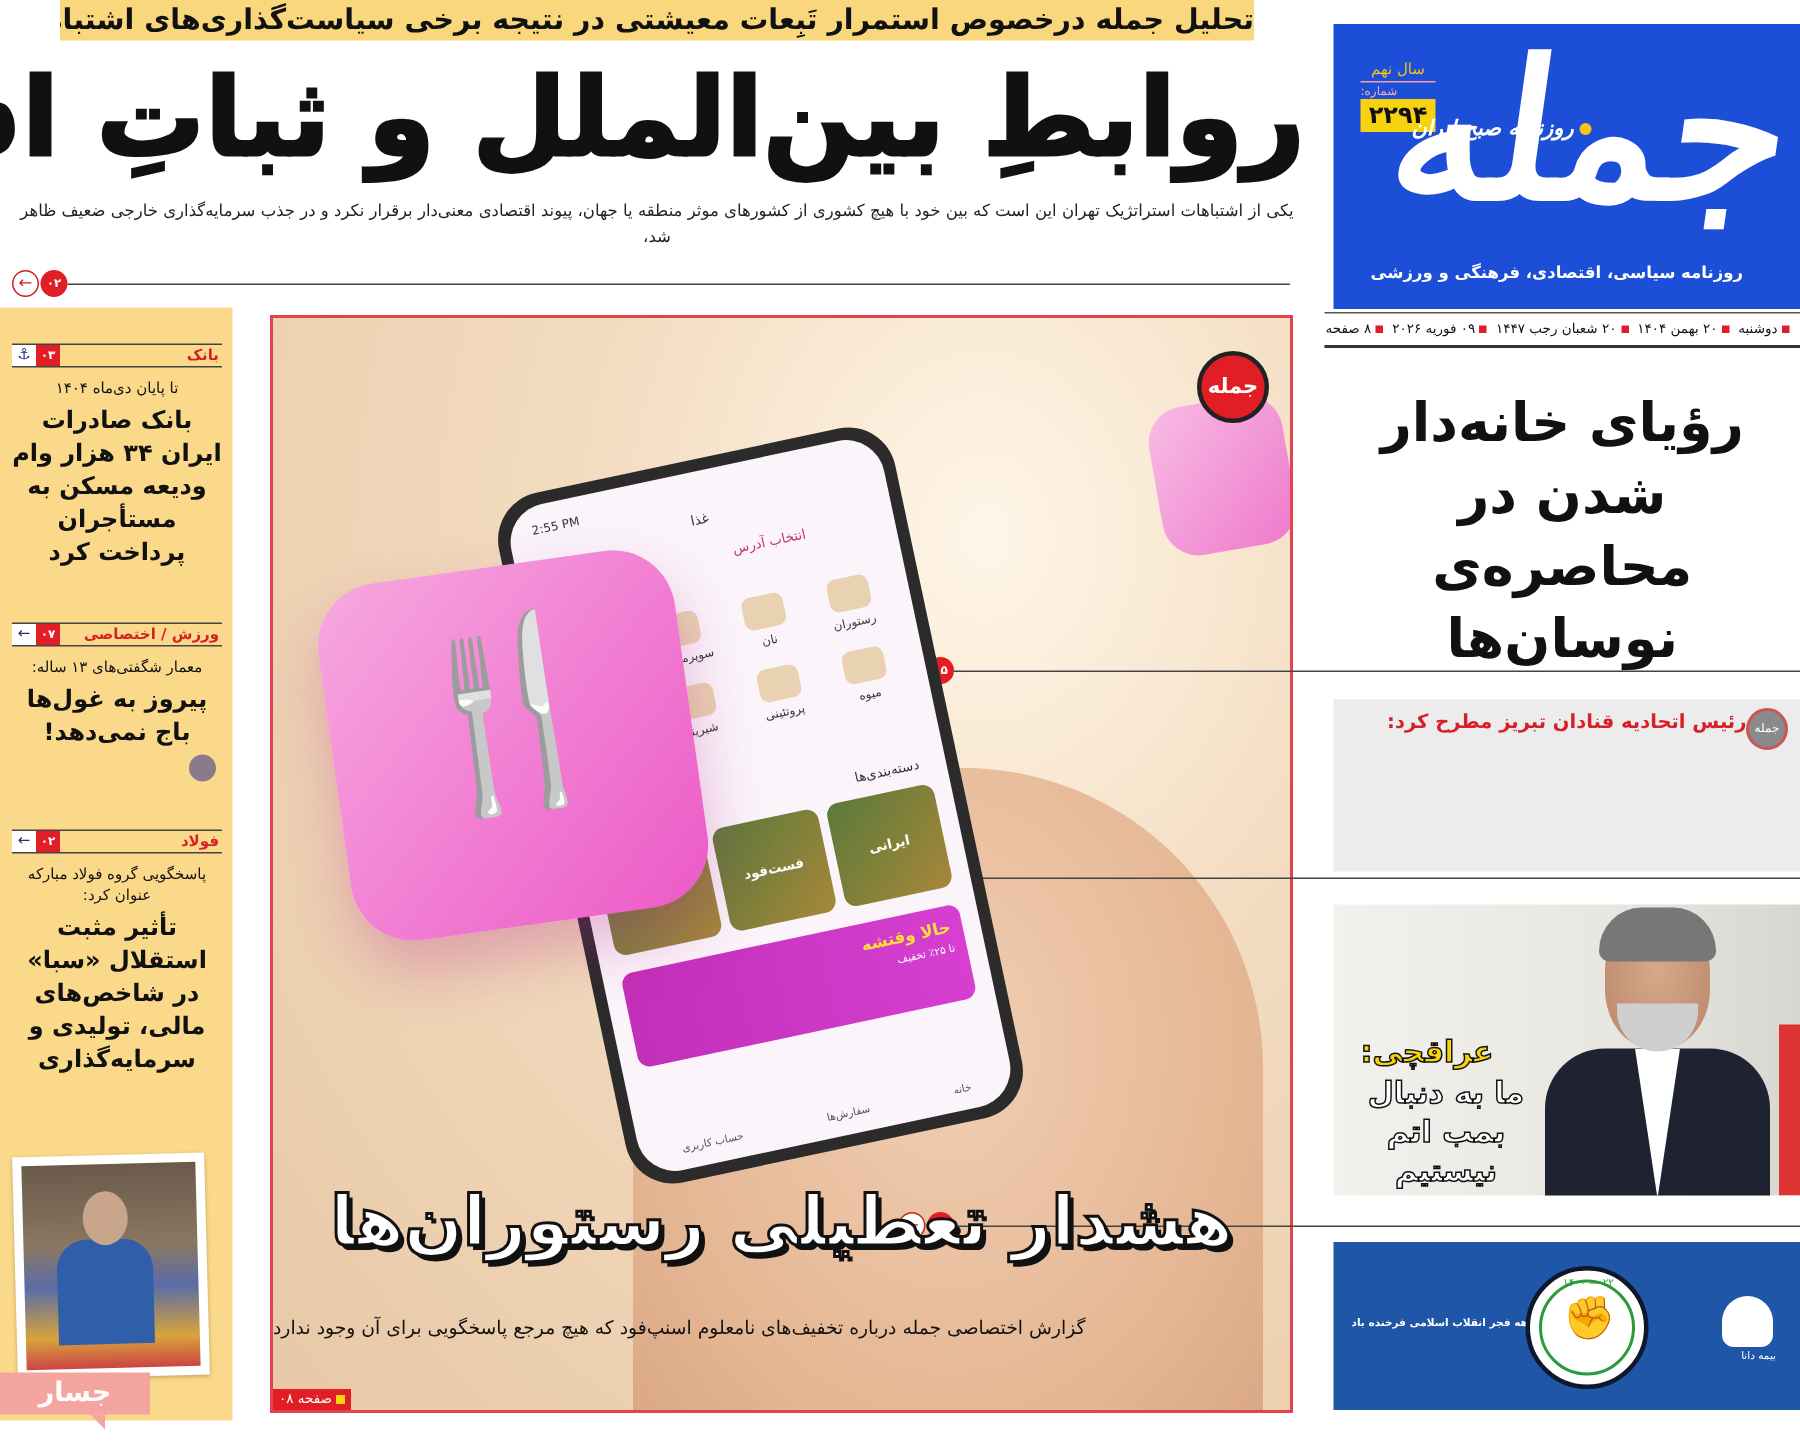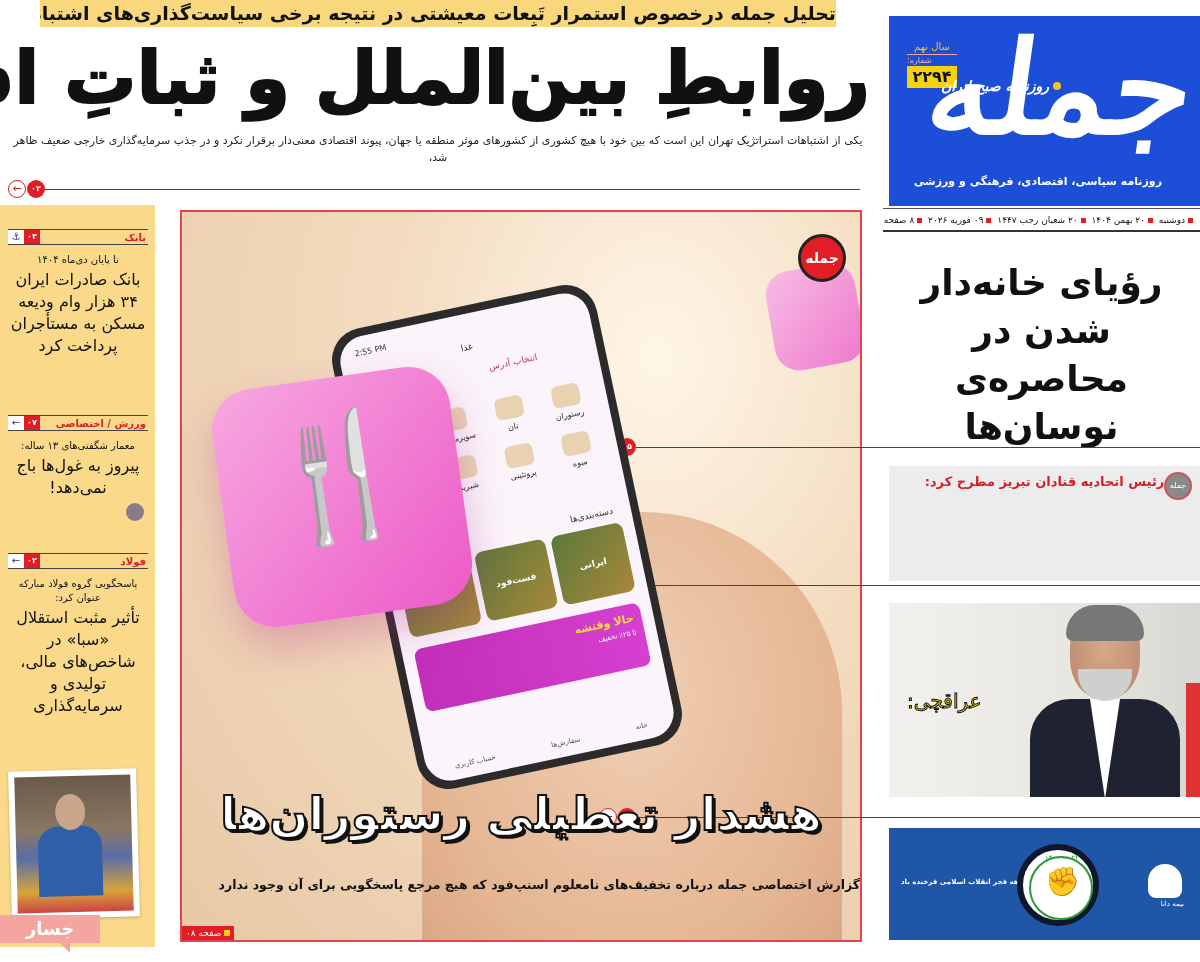--- a/index.html
+++ b/index.html
@@ -31,21 +31,21 @@
 
 
 #sidebar{left:0;top:205px;width:155px;height:742px;background:#fad98a}
 .sb-section{position:absolute;left:8px;width:140px}
 .sb-head{display:flex;align-items:center;justify-content:space-between;border-top:1px solid #444;border-bottom:1px solid #444;height:16px;direction:rtl}
 .sb-head .cat{font-size:10px;color:#d61f26;font-weight:bold;padding-right:2px}
 .sb-head .ref{display:flex;direction:ltr;height:14px}
 .sb-head .ref .ic{width:16px;height:14px;background:#fff;color:#2a2a7a;font-size:10px;line-height:14px;text-align:center}
 .sb-head .ref .pn{width:16px;height:14px;background:#e11e26;color:#fff;font-size:8px;font-weight:bold;line-height:14px;text-align:center}
 .sb-pre{font-size:10px;text-align:center;margin-top:8px;line-height:14px}
-.sb-title{font-weight:400;font-size:16px;text-align:center;line-height:22px;margin-top:2px}
+.sb-title{font-weight:700;font-size:16px;text-align:center;line-height:22px;margin-top:2px}
 #photo{left:10px;top:770px;width:128px;height:148px;background:#fff;padding:6px;transform:rotate(-1.5deg);box-shadow:0 1px 3px rgba(0,0,0,.25)}
 #photo .img{width:100%;height:100%;background:linear-gradient(180deg,#6a5a4a 0%,#8a7764 40%,#5a6ca8 60%,#d8a43a 85%,#c44 100%);position:relative}
 #photo .head{position:absolute;left:40px;top:18px;width:30px;height:36px;border-radius:50%;background:#c8a58b}
 #photo .body{position:absolute;left:22px;top:50px;width:64px;height:70px;border-radius:20px 20px 0 0;background:#2e5fa8}
 #jesar{left:0;top:915px;width:100px;height:28px;background:#f4a5a0;color:#fff;font-weight:bold;font-size:18px;text-align:center;line-height:28px}
 #jesar:after{content:"";position:absolute;left:60px;bottom:-10px;border-left:10px solid transparent;border-top:10px solid #f4a5a0}
 
 
 #hero{left:180px;top:210px;width:682px;height:732px;border:2px solid #e0454b;background:radial-gradient(ellipse at 70% 20%,#fff6e8 0%,#f3dcc0 40%,#e8c8a6 100%);overflow:hidden}
 #hero-badge{position:absolute;right:14px;top:22px;width:48px;height:48px;border-radius:50%;background:#e11e26;border:3px solid #222;color:#fff;font-weight:bold;font-size:14px;text-align:center;line-height:42px}
@@ -61,45 +61,45 @@
 #phone .cats .c .ico{width:28px;height:22px;margin:0 auto 4px;border-radius:6px;background:#e8d2b2}
 #phone .sec{position:absolute;right:18px;top:218px;font-size:9px;color:#333}
 #phone .tiles{position:absolute;left:12px;right:12px;top:236px;display:flex;gap:6px}
 #phone .tiles .t{flex:1;height:70px;border-radius:8px;background:linear-gradient(135deg,#5a7a3a,#a8873a);color:#fff;font-size:9px;font-weight:bold;text-align:center;line-height:70px}
 #phone .promo{position:absolute;left:12px;right:12px;top:318px;height:64px;border-radius:8px;background:linear-gradient(90deg,#c22fb8,#d63fd0);color:#ffdf3a;font-weight:bold;font-size:11px;padding:8px}
 #phone .promo .sub{color:#fff;font-size:7px;font-weight:normal;margin-top:4px}
 #phone .nav{position:absolute;left:0;right:0;bottom:10px;display:flex;justify-content:space-around;font-size:7px;color:#555}
 #hand{position:absolute;left:240px;top:300px;width:420px;height:460px;border-radius:200px 200px 0 0;background:radial-gradient(ellipse at 50% 40%,#f1cfb3 0%,#e4b592 70%,#d8a583 100%);z-index:0}
 #phone,#pink-icon{z-index:1}
 #hero-title{position:absolute;left:0;right:0;top:575px;text-align:center;font-weight:900;font-size:46px;color:#fff;-webkit-text-stroke:2px #111;text-shadow:3px 3px 0 #111;letter-spacing:-1px;z-index:2}
-#hero-sub{position:absolute;left:0;right:0;top:665px;text-align:right;font-weight:bold;font-size:12.5px;color:#111;z-index:2}
+#hero-sub{position:absolute;left:0;right:0;top:665px;text-align:left;font-weight:normal;font-size:12.5px;color:#111;z-index:2}
 #hero-page{position:absolute;left:0;bottom:0;height:14px;background:#e11e26;color:#fff;font-size:9px;padding:0 4px;line-height:14px;z-index:2;display:flex;align-items:center;gap:3px}
 #hero-page .sq{width:6px;height:6px;background:#f7d20f;display:inline-block}
 
 
 .rc-kicker{font-size:13px;font-weight:bold;color:#d61f26;text-align:center}
 .rc-title{font-weight:900;text-align:center;color:#111}
 #story1{left:883px;top:255px;width:317px}
 #story1 .rc-title{font-size:36px;line-height:48px;letter-spacing:-1px;margin-top:4px}
 #story2{left:889px;top:466px;width:311px;height:115px;background:#ececec;padding-top:8px}
 #story2 .rc-title{font-size:28px;line-height:34px;margin-top:4px}
 #story2 .badge{position:absolute;right:8px;top:6px;width:28px;height:28px;border-radius:50%;background:#8a8a8a;border:2px solid #c55;color:#fff;font-size:8px;text-align:center;line-height:24px}
 #story3{left:889px;top:603px;width:311px;height:194px;background:linear-gradient(90deg,#f2f1ee 0%,#e8e6e0 60%,#d8d6d0 100%);overflow:hidden}
 #story3 .person{position:absolute;right:30px;top:8px;width:130px;height:190px}
 #story3 .person .face{position:absolute;left:30px;top:0;width:70px;height:88px;border-radius:40% 40% 45% 45%;background:radial-gradient(ellipse at 50% 40%,#d9a88a,#b8876a);}
 #story3 .person .hair{position:absolute;left:26px;top:-6px;width:78px;height:36px;border-radius:40px 40px 10px 10px;background:#777}
 #story3 .person .beard{position:absolute;left:38px;top:58px;width:54px;height:32px;border-radius:0 0 30px 30px;background:#cfcfcf}
 #story3 .person .suit{position:absolute;left:-10px;top:88px;width:150px;height:120px;border-radius:40px 40px 0 0;background:#1f2230}
 #story3 .person .shirt{position:absolute;left:50px;top:88px;width:30px;height:100px;background:#fff;clip-path:polygon(0 0,100% 0,50% 100%)}
 #story3 .flag{position:absolute;right:0;top:80px;width:14px;height:114px;background:#d33}
-#story3 .q-kicker{position:absolute;left:18px;top:86px;font-weight:400;font-size:20px;color:#f7d20f;-webkit-text-stroke:1px #111}
+#story3 .q-kicker{position:absolute;left:18px;top:86px;font-weight:700;font-size:20px;color:#f7d20f;-webkit-text-stroke:1px #111}
 #story3 .q-title{position:absolute;left:10px;top:112px;font-weight:900;font-size:20px;line-height:26px;color:#fff;-webkit-text-stroke:1px #111;text-align:center;width:130px}
 #ad{left:889px;top:828px;width:311px;height:112px;background:#1f56a8}
 #ad .txt{position:absolute;left:12px;top:50px;color:#fff;font-size:7px;font-weight:bold}
-#ad .emblem{position:absolute;left:128px;top:16px;width:82px;height:82px;border-radius:50%;background:#fff;border:6px solid #0f172a}
+#ad .emblem{position:absolute;left:128px;top:16px;width:82px;height:82px;border-radius:50%;background:#fff;border:3px solid #0f172a}
 #ad .emblem .inner{position:absolute;left:6px;top:6px;width:64px;height:64px;border-radius:50%;border:2px solid #2a9a3a}
 #ad .emblem .fist{position:absolute;left:22px;top:18px;font-size:28px;line-height:1}
 #ad .emblem .yr{position:absolute;left:22px;top:4px;font-size:7px;color:#2a9a3a;direction:ltr}
 #ad .logo{position:absolute;right:18px;top:36px;width:34px;height:34px;border-radius:50% 50% 8px 8px;background:#fff}
 #ad .logo-txt{position:absolute;right:16px;top:72px;color:#fff;font-size:7px}
 
 .rule-block{position:absolute;display:flex;align-items:center}
 .rule-block .rule-line{flex:1}
 </style>
 </head>
@@ -256,20 +256,21 @@
 <div id="story3" class="abs">
   <div class="flag"></div>
   <div class="person">
     <div class="suit"></div>
       <div class="shirt"></div>
       <div class="face"></div>
       <div class="hair"></div>
       <div class="beard"></div>
   </div>
   <div class="q-kicker">عراقچی:</div>
+  <div class="q-title">ما به دنبال بمب اتم نیستیم</div>
 </div>
 <div class="rule-block" style="left:889px;top:808px;width:311px;">
   <div class="rule-line"></div>
   <div class="pgref" style="margin-left:-290px">
     <span class="arr">←</span>
     <span class="num">۰۲</span>
   </div>
 </div>
 
 <div id="ad" class="abs">

